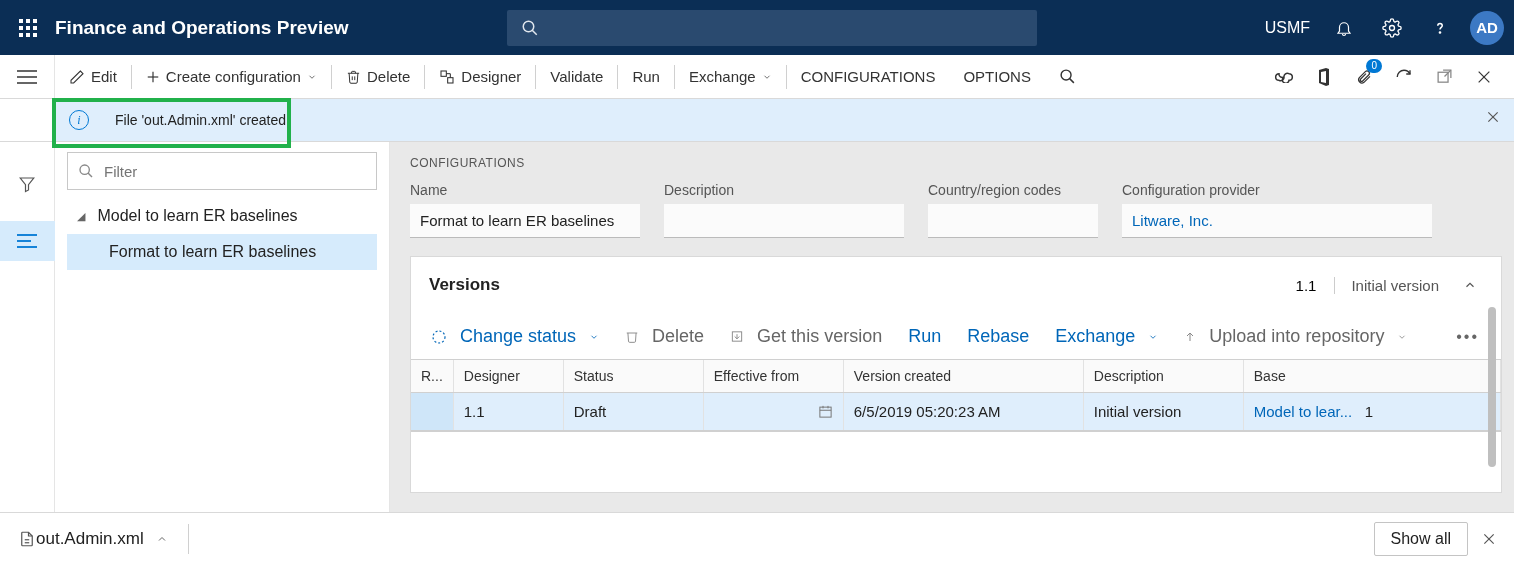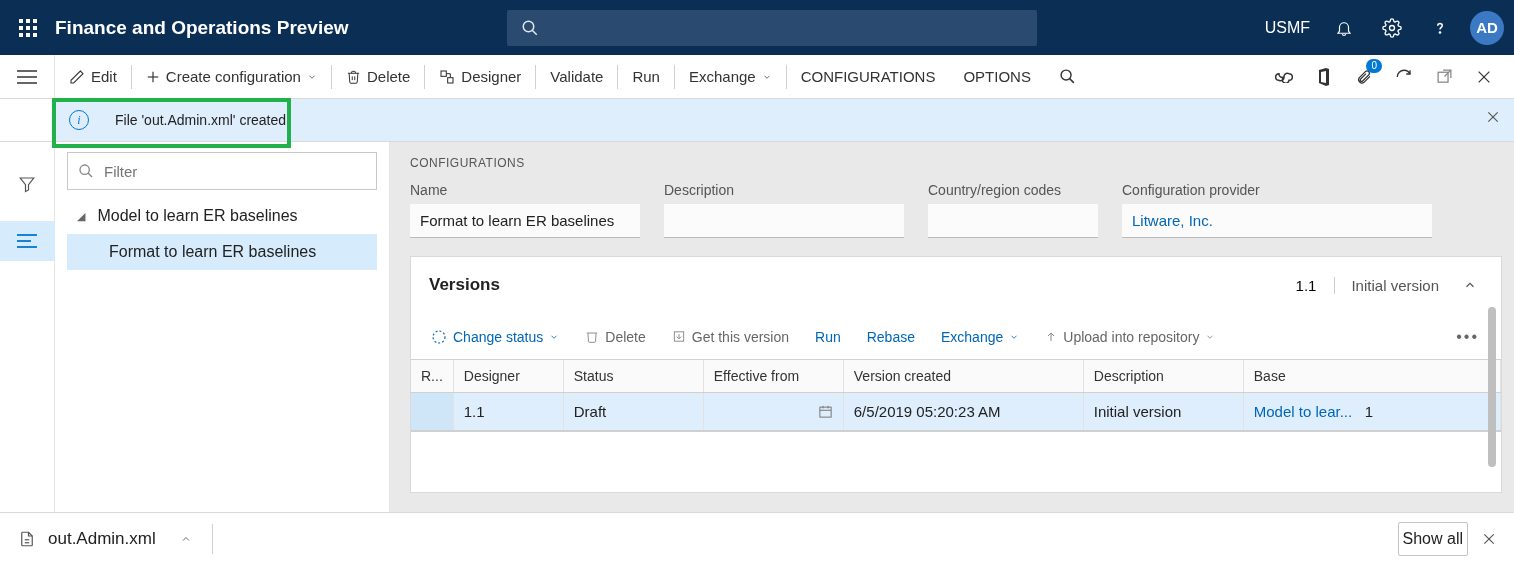--- a/index.html
+++ b/index.html
@@ -65,40 +65,40 @@
 .field.prov .val{ min-width:310px;}
 
 .versions-panel { background:#fff; border:1px solid #d9d9d9; }
 .vp-header { display:flex; align-items:center; height:56px; padding:0 18px; }
 .vp-title { font-size:17px; font-weight:600; color:#222;}
 .vp-right { margin-left:auto; display:flex; align-items:center; gap:18px; font-size:15px;}
 .vp-right .muted { color:#555; border-left:1px solid #ccc; padding-left:16px;}
 .vp-right .chev { color:#555; padding:6px;}
 
 .vp-toolbar { display:flex; align-items:center; height:46px; padding:0 10px; border-top:1px solid transparent; gap:6px;}
-.vp-toolbar .tbtn { display:flex; align-items:center; gap:6px; padding:0 10px; height:100%; font-size:14px; color:#666;text-align:right;}
+.vp-toolbar .tbtn { display:flex; align-items:center; gap:13px; padding:0 10px; height:100%; font-size:18px; color:#666;text-align:right;}
 .vp-toolbar .tbtn.primary { color:#0066b8;}
 .vp-toolbar .dots { margin-left:auto; color:#666; padding-right:12px; letter-spacing:2px;}
 
 .grid { border-top:1px solid #d0d0d0; border-bottom:1px solid #d0d0d0;}
 .grid table { width:100%; border-collapse:collapse; }
 .grid th { text-align:left; font-weight:400; font-size:14px; color:#333; padding:8px 10px; background:#fafafa; border-bottom:1px solid #d0d0d0; border-right:1px solid #e2e2e2;}
 .grid td { font-size:15px; color:#222; padding:10px; background:#dfeefc; border-right:1px solid #e2e2e2; border-bottom:1px solid #d0d0d0;}
 .grid td.link { color:#0066b8;}
 .grid td.sel { background:#cfe6f9;}
 .grid .cal { float:right; color:#888;}
 .scroll-thumb { position:absolute; right:18px; top:165px; width:8px; height:160px; background:#bfbfbf; border-radius:4px;}
 
 
 .bottombar { height:53px; border-top:1px solid #d9d9d9; display:flex; align-items:center; padding:0 18px; background:#fff; position:absolute; bottom:0; left:0; right:0;}
-.bottombar .file { display:flex; align-items:center; gap:12px; font-size:17px; color:#222;}
+.bottombar .file { display:flex; align-items:center; font-size:17px; color:#222;}
 .bottombar .file .chev { color:#666; margin-left:12px;}
 .bottombar .divider { width:1px; height:30px; background:#d0d0d0; margin-left:20px;}
 .bottombar .right { margin-left:auto; display:flex; align-items:center; gap:14px;}
-.bottombar .showall { border:1px solid #c4c4c4; border-radius:2px; padding:7px 4px; font-size:16px; color:#222; background:#fff;}
+.bottombar .showall { border:1px solid #c4c4c4; border-radius:2px; padding:7px 16px; font-size:16px; color:#222; background:#fff;}
 .bottombar .x { color:#555; font-size:16px;}
 
 svg { display:block; }
 </style>
 </head>
 <body>
 
 <div class="topbar">
   <div class="waffle">
     <svg width="18" height="18" viewBox="0 0 18 18">

